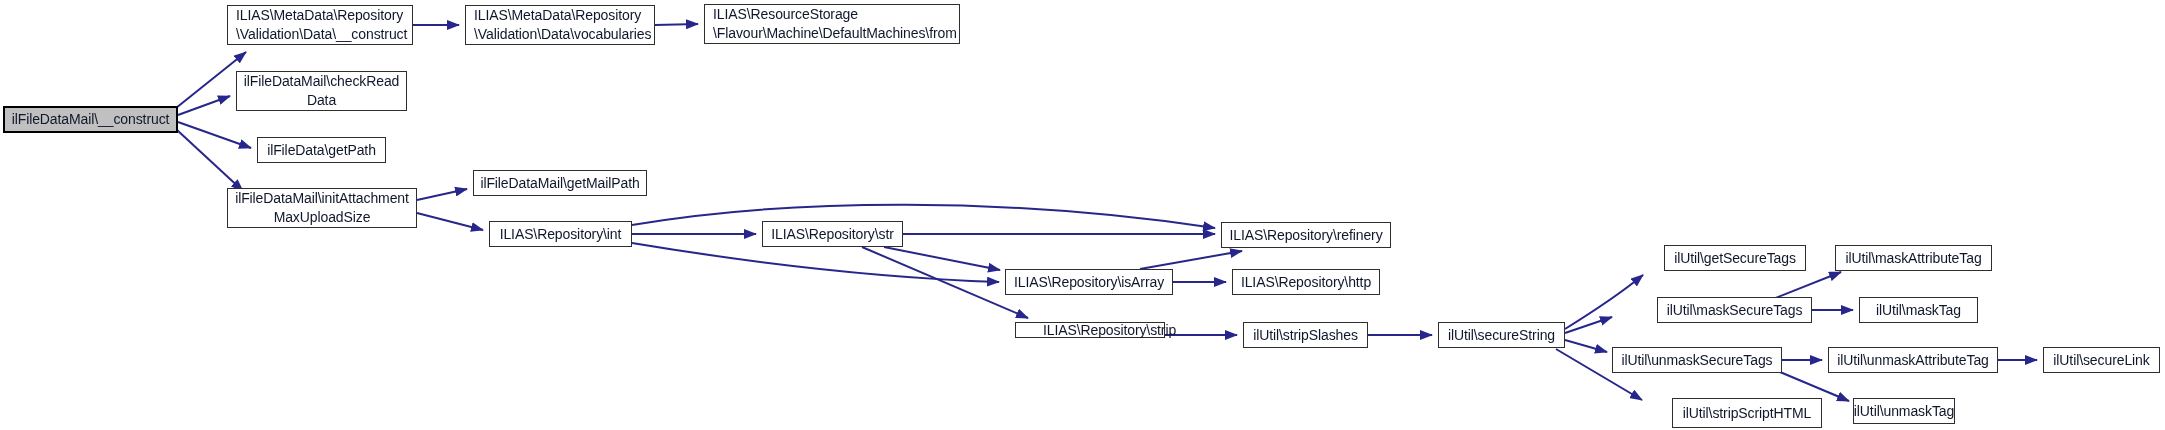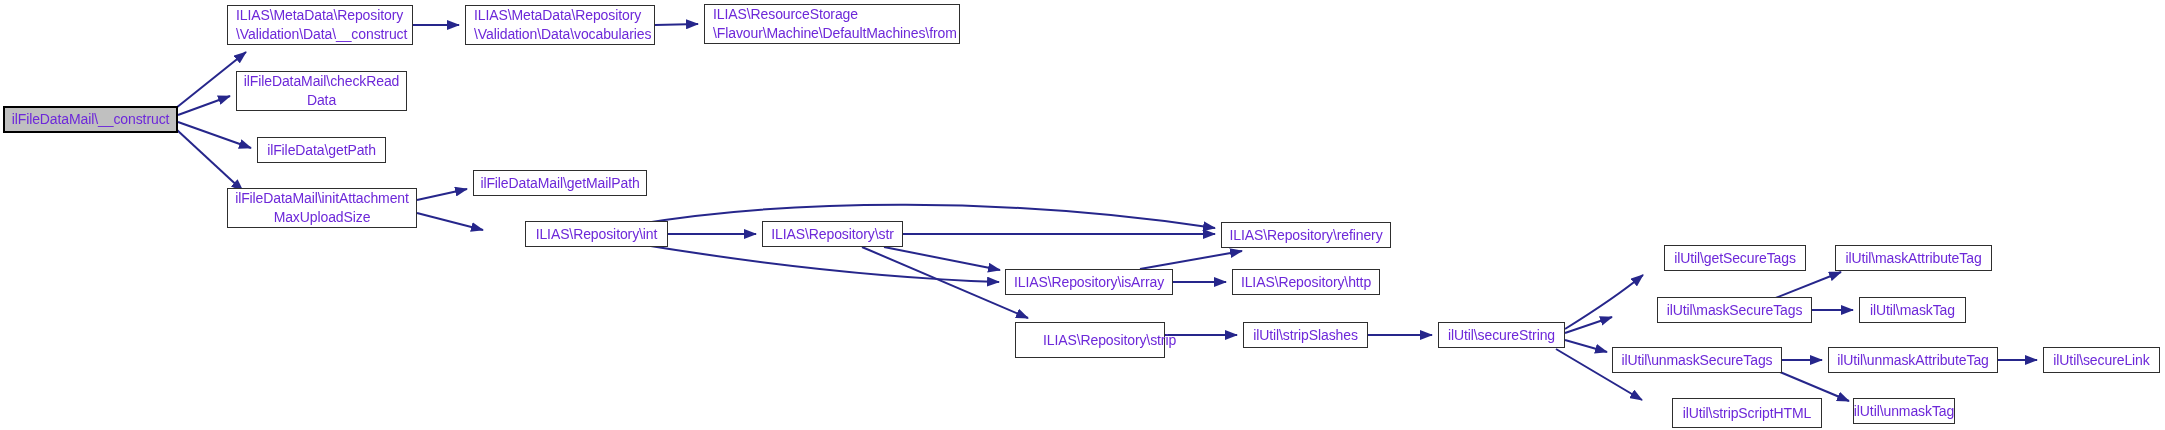--- a/index.html
+++ b/index.html
@@ -10,21 +10,21 @@
     font-family:"Liberation Sans", sans-serif;
     overflow:hidden;
   }
   #edges{position:absolute;left:0;top:0;width:2165px;height:430px;}
   .edge{fill:none;stroke:#26268b;stroke-width:2;}
   .node{
     position:absolute;
     box-sizing:border-box;
     background:#ffffff;
     border:1.5px solid #2e2e2e;
-    color:#6d28d9;
+    color:#0f172a;
     font-size:14px;
     line-height:19px;
     letter-spacing:-0.1px;
     display:flex;
     flex-direction:column;
     justify-content:center;
     align-items:center;
     text-align:center;
     white-space:nowrap;
     cursor:pointer;
@@ -100,36 +100,36 @@
       <div class="node" style="left: 257px; top: 137px; width: 129px; height: 26px;">
         <span class="line">ilFileData\getPath</span>
       </div>
       <div class="node" style="left: 227px; top: 188px; width: 190px; height: 40px;">
         <span class="line">ilFileDataMail\initAttachment</span>
         <span class="line">MaxUploadSize</span>
       </div>
       <div class="node" style="left: 473px; top: 170px; width: 174px; height: 26px;">
         <span class="line">ilFileDataMail\getMailPath</span>
       </div>
-      <div class="node" style="left: 489px; top: 221px; width: 143px; height: 26px; margin-left: 36px;">
+      <div class="node" style="left: 489px; top: 221px; width: 143px; height: 26px;">
         <span class="line">ILIAS\Repository\int</span>
       </div>
       <div class="node" style="left: 762px; top: 221px; width: 141px; height: 26px;">
         <span class="line">ILIAS\Repository\str</span>
       </div>
       <div class="node" style="left: 1221px; top: 222px; width: 170px; height: 26px;">
         <span class="line">ILIAS\Repository\refinery</span>
       </div>
       <div class="node" style="left: 1005px; top: 269px; width: 168px; height: 26px;">
         <span class="line">ILIAS\Repository\isArray</span>
       </div>
       <div class="node" style="left: 1232px; top: 269px; width: 148px; height: 26px;">
         <span class="line">ILIAS\Repository\http</span>
       </div>
-      <div class="node" style="left: 1015px; top: 322px; width: 150px; height: 36px; padding-left: 39px;">
+      <div class="node" style="left: 1015px; top: 322px; width: 150px; height: 16px; padding-left: 39px;">
         <span class="line">ILIAS\Repository\strip</span>
       </div>
       <div class="node" style="left: 1243px; top: 322px; width: 125px; height: 26px;">
         <span class="line">ilUtil\stripSlashes</span>
       </div>
       <div class="node" style="left: 1438px; top: 322px; width: 127px; height: 26px;">
         <span class="line">ilUtil\secureString</span>
       </div>
       <div class="node" style="left: 1625px; top: 245px; width: 142px; height: 26px; margin-left: 39px;">
         <span class="line">ilUtil\getSecureTags</span>
@@ -139,21 +139,21 @@
       </div>
       <div class="node" style="left: 1612px; top: 347px; width: 170px; height: 26px;">
         <span class="line">ilUtil\unmaskSecureTags</span>
       </div>
       <div class="node" style="left: 1672px; top: 398px; width: 150px; height: 30px;">
         <span class="line">ilUtil\stripScriptHTML</span>
       </div>
       <div class="node" style="left: 1835px; top: 245px; width: 157px; height: 26px;">
         <span class="line">ilUtil\maskAttributeTag</span>
       </div>
-      <div class="node" style="left: 1859px; top: 297px; width: 107px; height: 26px;">
+      <div class="node" style="left: 1859px; top: 297px; width: 119px; height: 26px;">
         <span class="line">ilUtil\maskTag</span>
       </div>
       <div class="node" style="left: 1828px; top: 347px; width: 170px; height: 26px;">
         <span class="line">ilUtil\unmaskAttributeTag</span>
       </div>
       <div class="node" style="left: 1853px; top: 398px; width: 102px; height: 26px;">
         <span class="line">ilUtil\unmaskTag</span>
       </div>
       <div class="node" style="left: 2043px; top: 347px; width: 117px; height: 26px;">
         <span class="line">ilUtil\secureLink</span>

